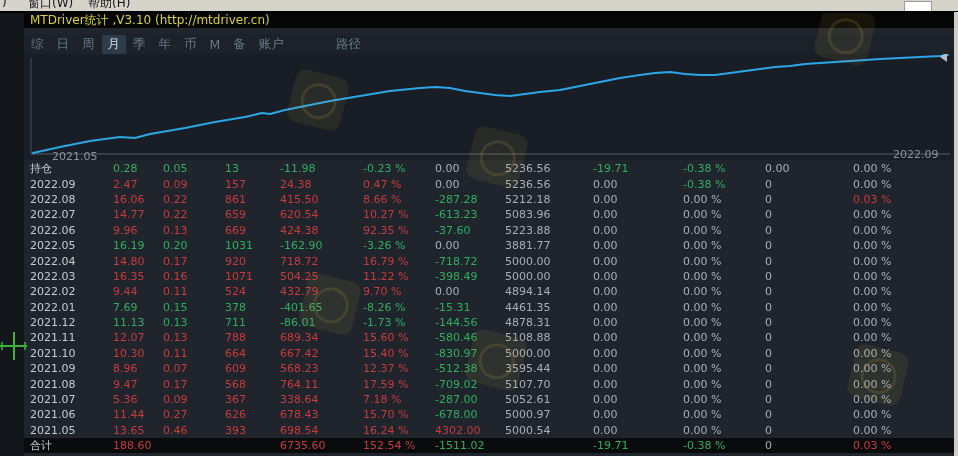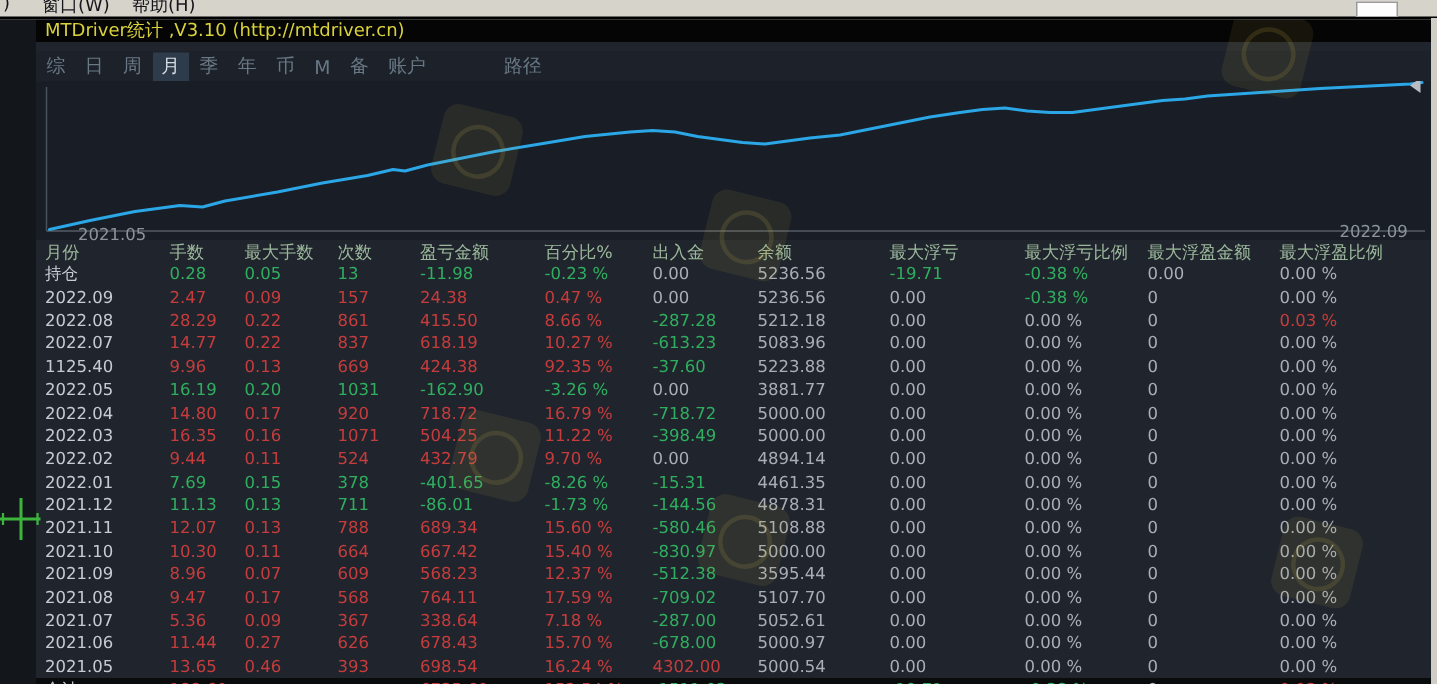--- a/index.html
+++ b/index.html
@@ -91,34 +91,20 @@
       <line x1="7" y1="4" x2="7" y2="100" stroke="#4a515b" stroke-width="1"></line>
       <line x1="7" y1="100" x2="926" y2="100" stroke="#565c66" stroke-width="1"></line>
       <polyline points="9,99 36,93 66,87 96,83 111,84 126,80 161,74 191,68 221,63 238,59 246,60 261,56 276,53 306,47 336,42 366,37 396,34 411,33 426,34 441,37 456,39 471,41 486,42 501,40 516,38 536,36 556,32 576,28 596,24 616,21 631,19 646,18 661,20 676,21 691,21 706,19 721,17 736,15 751,13 766,12 781,10 796,9 811,8 826,7 841,6 856,5 876,4 896,3 916,2 924,1" fill="none" stroke="#2ba7e8" stroke-width="2" stroke-linejoin="round" stroke-linecap="round"></polyline>
       <polygon points="923,-2 916,3 923,8" fill="#b9bdc3"></polygon>
     </svg>
   <span class="axis-label start">2021.05</span>
   <span class="axis-label end">2022.09</span>
 </div>
 
 <div class="table" id="stat-table">
-    <div class="trow head">
-      <span>月份</span>
-      <span>手数</span>
-      <span>最大手数</span>
-      <span>次数</span>
-      <span>盈亏金额</span>
-      <span>百分比%</span>
-      <span>出入金</span>
-      <span>余额</span>
-      <span>最大浮亏</span>
-      <span>最大浮亏比例</span>
-      <span>最大浮盈金额</span>
-      <span>最大浮盈比例</span>
-    </div>
     <div class="trow">
       <span class="c-l">持仓</span>
       <span class="c-g">0.28</span>
       <span class="c-g">0.05</span>
       <span class="c-g">13</span>
       <span class="c-g">-11.98</span>
       <span class="c-g">-0.23 %</span>
       <span class="c-n">0.00</span>
       <span class="c-n">5236.56</span>
       <span class="c-g">-19.71</span>
@@ -135,48 +121,48 @@
       <span class="c-r">0.47 %</span>
       <span class="c-n">0.00</span>
       <span class="c-n">5236.56</span>
       <span class="c-n">0.00</span>
       <span class="c-g">-0.38 %</span>
       <span class="c-n">0</span>
       <span class="c-n">0.00 %</span>
     </div>
     <div class="trow">
       <span class="c-l">2022.08</span>
-      <span class="c-r">28.29</span>
+      <span class="c-r">16.06</span>
       <span class="c-r">0.22</span>
       <span class="c-r">861</span>
       <span class="c-r">415.50</span>
       <span class="c-r">8.66 %</span>
       <span class="c-g">-287.28</span>
       <span class="c-n">5212.18</span>
       <span class="c-n">0.00</span>
       <span class="c-n">0.00 %</span>
       <span class="c-n">0</span>
       <span class="c-r">0.03 %</span>
     </div>
     <div class="trow">
       <span class="c-l">2022.07</span>
       <span class="c-r">14.77</span>
       <span class="c-r">0.22</span>
-      <span class="c-r">837</span>
-      <span class="c-r">618.19</span>
+      <span class="c-r">659</span>
+      <span class="c-r">620.54</span>
       <span class="c-r">10.27 %</span>
       <span class="c-g">-613.23</span>
       <span class="c-n">5083.96</span>
       <span class="c-n">0.00</span>
       <span class="c-n">0.00 %</span>
       <span class="c-n">0</span>
       <span class="c-n">0.00 %</span>
     </div>
     <div class="trow">
-      <span class="c-l">1125.40</span>
+      <span class="c-l">2022.06</span>
       <span class="c-r">9.96</span>
       <span class="c-r">0.13</span>
       <span class="c-r">669</span>
       <span class="c-r">424.38</span>
       <span class="c-r">92.35 %</span>
       <span class="c-g">-37.60</span>
       <span class="c-n">5223.88</span>
       <span class="c-n">0.00</span>
       <span class="c-n">0.00 %</span>
       <span class="c-n">0</span>

